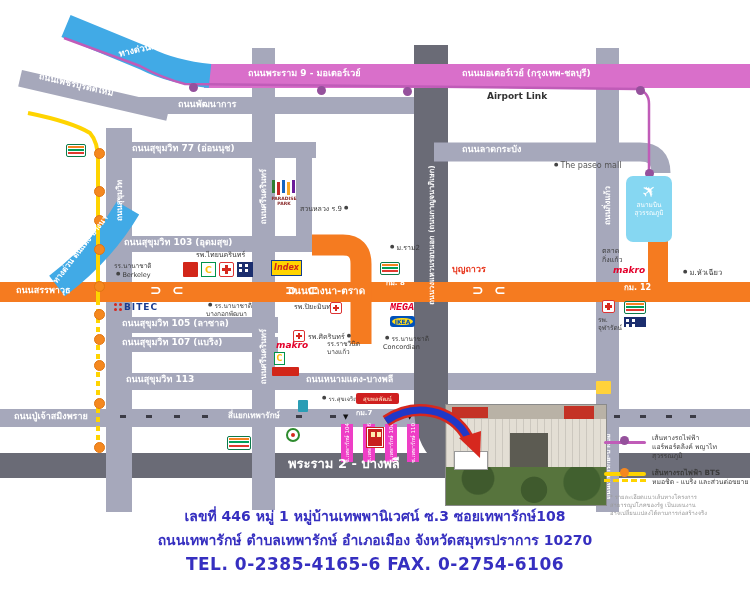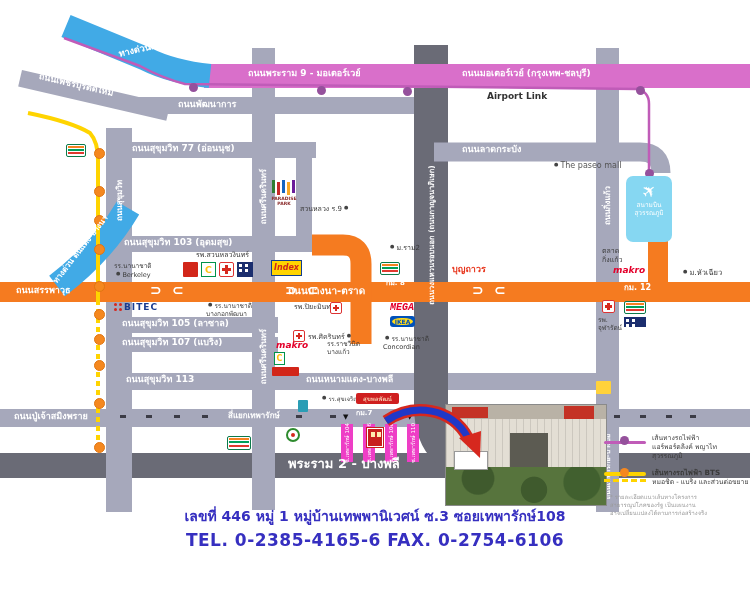--- a/index.html
+++ b/index.html
@@ -175,21 +175,21 @@
         <div><span class="dot">●</span><span>ม.ราม2</span></div>
       </div>
       <div class="lm" style="left: 452px; top: 264px; font-size: 9px; color: rgb(232, 53, 28); font-weight: 700;">
         <div><span>บุญถาวร</span></div>
       </div>
       <div class="lm" style="left: 114px; top: 262px; font-size: 6.5px;">
         <div><span>รร.นานาชาติ</span></div>
         <div><span class="dot">●</span><span>Berkeley</span></div>
       </div>
       <div class="lm" style="left: 196px; top: 251px; font-size: 7px;">
-        <div><span>รพ.สวนหลวงินทร์</span></div>
+        <div><span>รพ.ไทยนครินทร์</span></div>
       </div>
       <div class="lm" style="left: 206px; top: 301px; font-size: 6.5px;">
         <div><span class="dot">●</span><span>รร.นานาชาติ</span></div>
         <div><span>บางกอกพัฒนา</span></div>
       </div>
       <div class="lm" style="left: 294px; top: 303px; font-size: 7px;">
         <div><span>รพ.ปิยะมินทร์</span></div>
       </div>
       <div class="lm" style="left: 308px; top: 332px; font-size: 7px;">
         <div><span>รพ.ศิครินทร์</span><span class="dot">●</span></div>
@@ -342,16 +342,17 @@
     </div>
     <div class="note">
       <span>* รายละเอียดแนวเส้นทางโครงการ</span><br>
       <span>สาธารณูปโภคของรัฐ เป็นแผนงาน</span><br>
       <span>อาจเปลี่ยนแปลงได้ตามการก่อสร้างจริง</span>
     </div>
   </div>
 
   <div id="address">
     <div class="a2">เลขที่  446  หมู่ 1 หมู่บ้านเทพพานิเวศน์ ซ.3   ซอยเทพารักษ์108</div>
+    <div class="a2">ถนนเทพารักษ์  ตำบลเทพารักษ์  อำเภอเมือง  จังหวัดสมุทรปราการ  10270</div>
     <div class="a4">TEL. 0-2385-4165-6   FAX. 0-2754-6106</div>
   </div>
 
 </div>
 
 </body></html>

